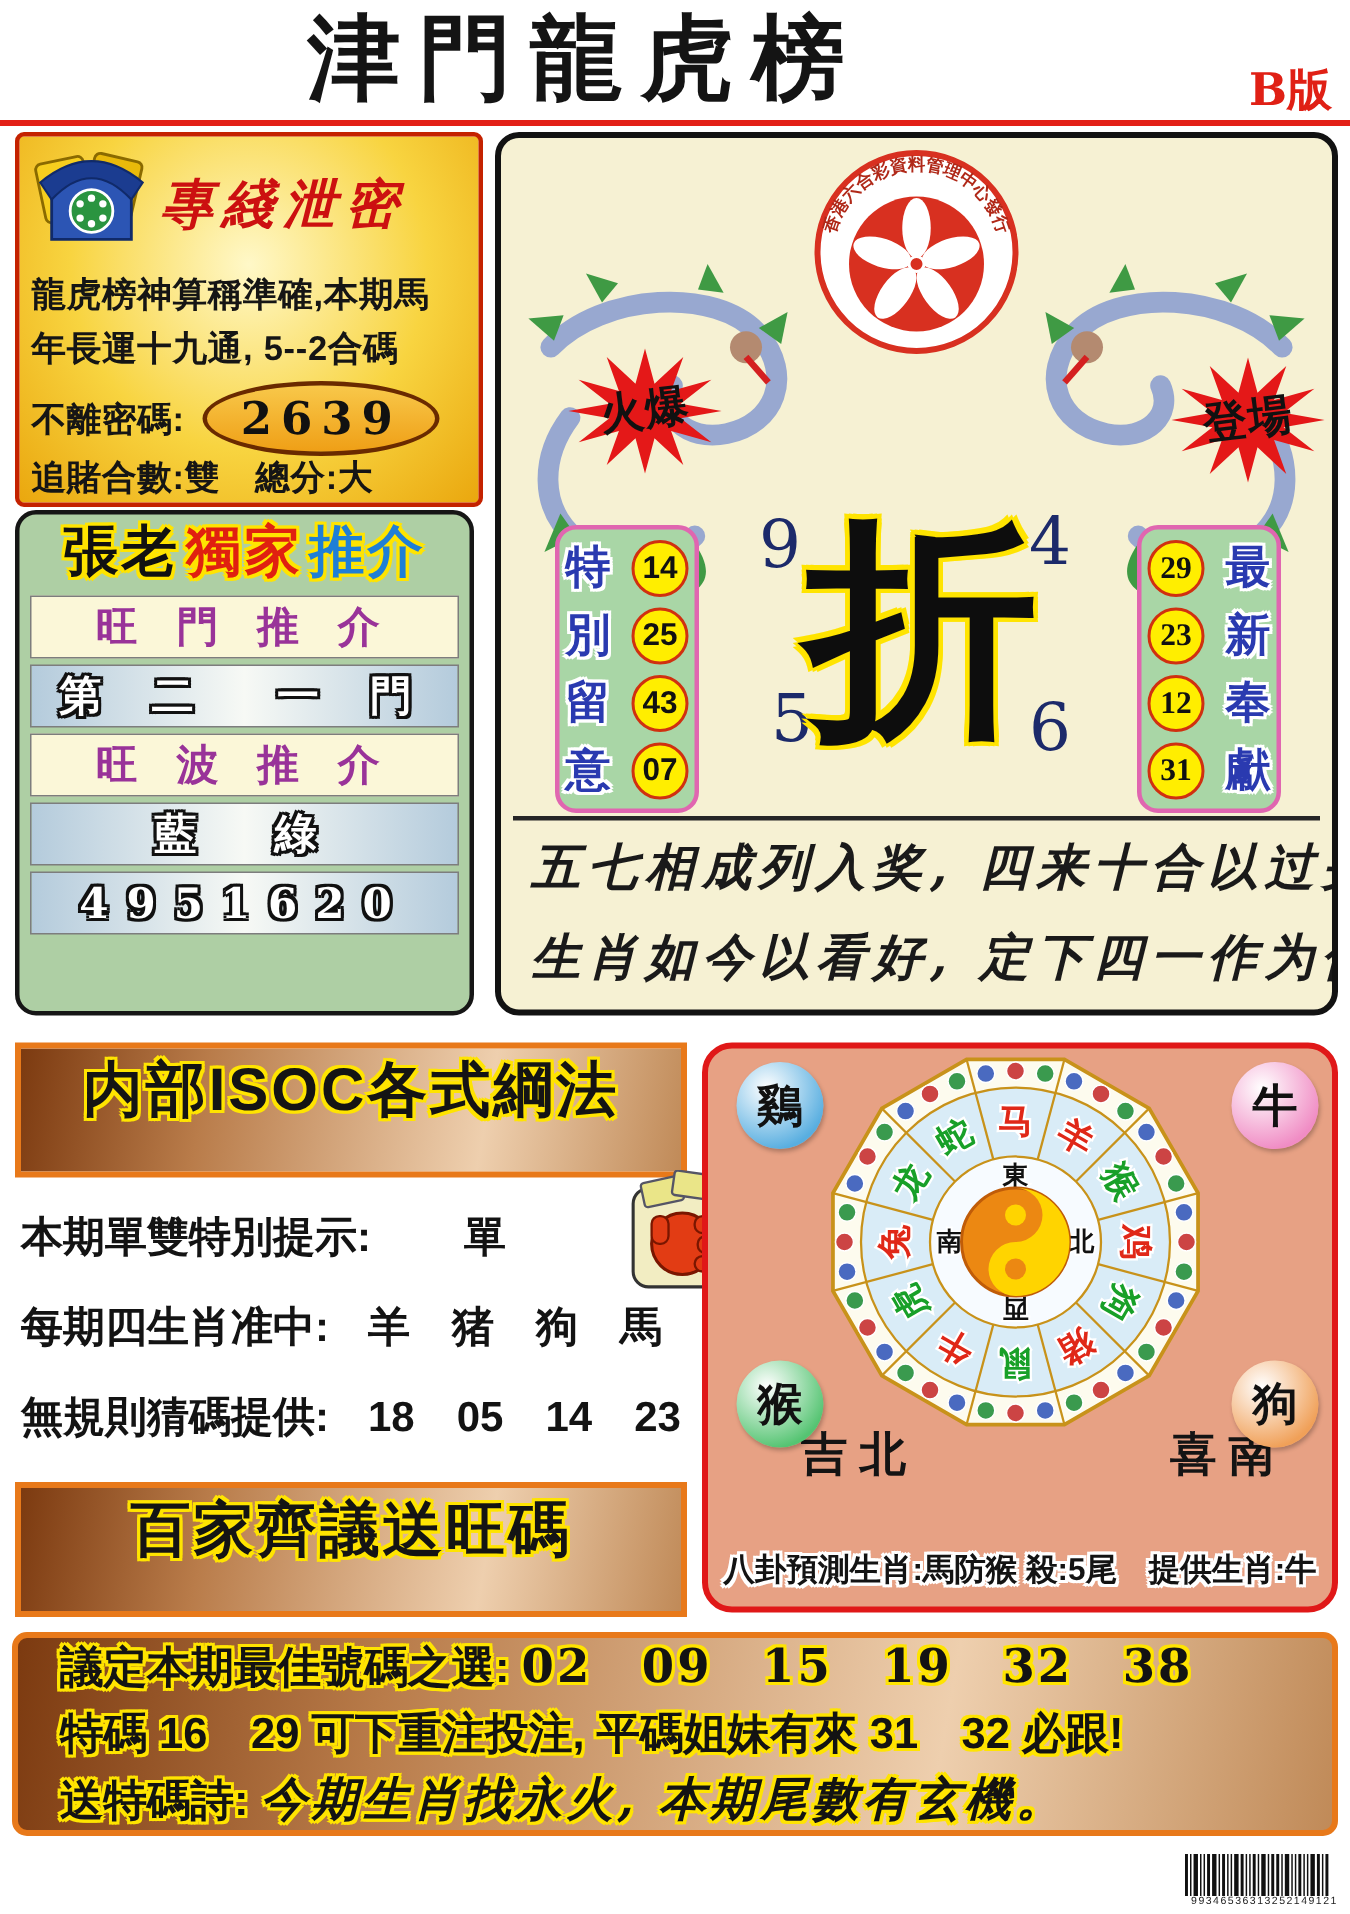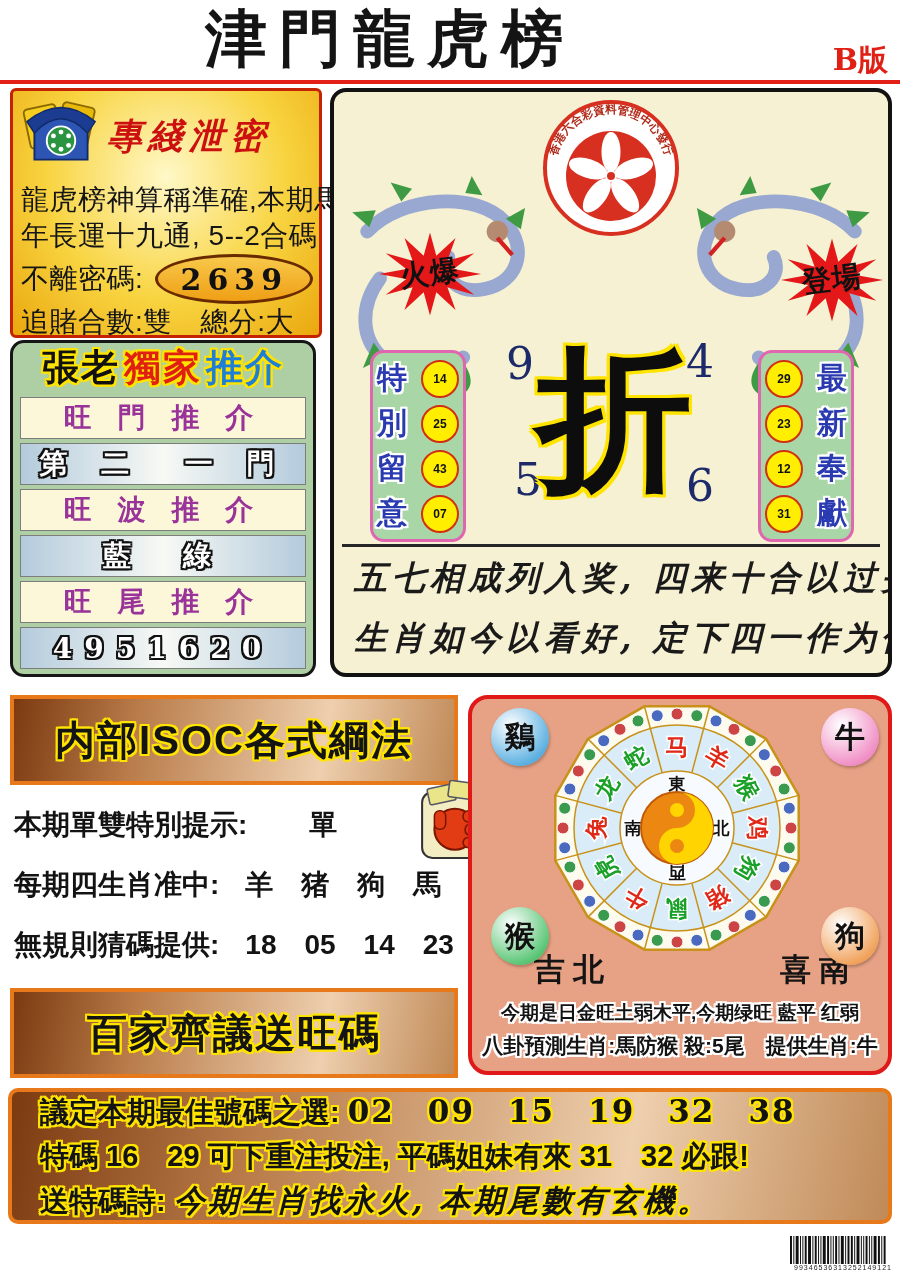--- a/index.html
+++ b/index.html
@@ -21,21 +21,21 @@
   .title{left:0;right:0;top:0;text-align:center;padding-right:120px;font-family:"DejaVu Serif","Liberation Serif",serif;
          font-size:62px;font-weight:900;color:#141414;letter-spacing:12px;line-height:78px;}
   .edition{right:12px;top:40px;color:#e02015;font-size:30px;font-weight:bold;font-family:"DejaVu Serif",serif;}
   .red-rule{left:0;top:80px;width:900px;height:4px;background:#e32017;}
 
   
   .hotline{left:10px;top:88px;width:306px;height:244px;border:3px solid #c42200;border-radius:6px;
            background:radial-gradient(ellipse at 50% 35%,#fff8c8 0%,#f8d440 55%,#eaa70e 100%);}
   .hot-title{left:94px;top:22px;font-size:35px;font-weight:bold;font-style:italic;color:#cc1010;letter-spacing:6px;
              font-family:"DejaVu Serif",serif;}
-  .hot-line{left:8px;font-size:28px;font-weight:normal;color:#151515;letter-spacing:0.5px;white-space:nowrap;text-align:center;}
+  .hot-line{left:8px;font-size:23px;font-weight:bold;color:#151515;letter-spacing:0.5px;white-space:nowrap;text-align:center;}
   .hot-row3{left:8px;top:163px;display:flex;align-items:center;}
   .code-oval{margin-left:12px;width:152px;height:44px;border:3px solid #6a2a00;border-radius:50%;
              background:linear-gradient(180deg,#f8c84a,#ef9f16);display:flex;align-items:center;justify-content:center;
              font-size:30px;font-weight:bold;color:#111;letter-spacing:6px;font-family:"DejaVu Serif",serif;}
 
   
   .zhang{left:10px;top:340px;width:306px;height:337px;border:3px solid #161616;border-radius:14px;
          background:#aecfa4;padding:0;box-sizing:border-box;}
   .zhang-title{height:50px;display:flex;align-items:center;justify-content:center;gap:4px;
                font-size:37px;font-weight:900;letter-spacing:2px;}
@@ -54,37 +54,37 @@
   .dragon.l{left:2px;} .dragon.r{right:2px;transform:scaleX(-1);}
   .emblem{left:207px;top:4px;width:140px;height:140px;}
   .burst{width:104px;height:88px;display:flex;align-items:center;justify-content:center;}
   .burst svg{position:absolute;inset:0;width:100%;height:100%;}
   .burst b{position:relative;font-size:29px;color:#111;transform:rotate(-7deg);letter-spacing:1px;}
   .burst.l{left:44px;top:138px;} .burst.r{left:446px;top:144px;}
   .headline{left:0;right:0;top:160px;text-align:center;font-size:50px;font-weight:900;color:#e82800;
             letter-spacing:8px;font-family:"DejaVu Serif",serif;}
   .ballbox{width:96px;height:192px;top:258px;background:#a9d6a6;border:3px solid #e066b0;border-radius:14px;
            box-sizing:border-box;padding:3px 4px;display:flex;flex-direction:column;justify-content:space-around;}
-  .ballbox.sp{left:36px;} .ballbox.lt{left:424px;}
+  .ballbox.sp{left:36px;} .ballbox.lt{left:424px;font-family:Liberation Serif, serif;}
   .ballrow{display:flex;align-items:center;justify-content:space-between;height:44px;}
   .ballchar{font-size:30px;font-weight:900;color:#2a3ab0;}
   .ball{width:38px;height:38px;border-radius:50%;background:#ffee00;border:2px solid #d03010;box-sizing:border-box;
-        display:flex;align-items:center;justify-content:center;font-size:12px;font-weight:bold;color:#111;}
+        display:flex;align-items:center;justify-content:center;font-size:21px;font-weight:bold;color:#111;}
   .mystic{left:196px;top:240px;width:168px;text-align:center;font-size:156px;line-height:1.12;font-weight:900;
           color:#0d0d0d;font-family:"DejaVu Serif",serif;}
   .cnum{font-family:"DejaVu Serif",serif;font-size:44px;color:#1c2a6a;}
   .n-tl{left:172px;top:246px;} .n-tr{left:352px;top:244px;} .n-bl{left:180px;top:362px;} .n-br{left:352px;top:368px;}
   .mdivider{left:8px;right:8px;top:452px;border-top:3px solid #262626;}
   .poem{left:20px;right:14px;font-size:33px;font-weight:600;font-style:italic;color:#1a1a1a;
         letter-spacing:5px;font-family:"DejaVu Serif","Liberation Serif",serif;white-space:nowrap;}
   .poem1{top:464px;} .poem2{top:524px;}
 
   
   .bronze{background:linear-gradient(100deg,#7c3a10 0%,#b97c4a 28%,#eecfae 70%,#c08a58 100%);
-          border:4px solid #e8791a;box-sizing:border-box;display:flex;align-items:center;justify-content:center;}
+          border:4px solid #e8791a;box-sizing:border-box;display:flex;align-items:flex-start;justify-content:center;}
   .isoc-h{left:10px;top:695px;width:448px;height:90px;}
   .baijia-h{left:10px;top:988px;width:448px;height:90px;}
   .bronze .htxt{font-size:40px;font-weight:900;color:#141414;letter-spacing:2px;white-space:nowrap;}
 
   .iline{left:14px;font-size:28px;font-weight:900;color:#131313;white-space:nowrap;}
   .iline .val{margin-left:26px;}
   .il1{top:806px;} .il1 .val{margin-left:62px;}
   .il2{top:866px;} .il3{top:926px;}
   .fist{left:418px;top:780px;width:82px;height:82px;}
 
@@ -153,21 +153,20 @@
     <div class="zhang-title" id="zhang-title">
         <span style="color: rgb(17, 17, 17);">張老</span>
         <span style="color: rgb(224, 32, 16);">獨家</span>
         <span style="color: rgb(31, 127, 214);">推介</span>
       </div>
     <div id="zhang-rows">
         <div class="zrow zplain">旺 門 推 介</div>
         <div class="zrow zoutline ob">第 二  一 門</div>
         <div class="zrow zplain">旺 波 推 介</div>
         <div class="zrow zoutline ob">藍　綠</div>
-        <div class="zrow zplain">旺 尾 推 介</div>
         <div class="zrow zoutline ob">4951620</div>
       </div>
   </div>
 
   <div class="abs mainbox">
     <svg class="abs dragon l" viewBox="0 0 200 210">
       <g fill="none" stroke="#98a8d0" stroke-width="13" stroke-linecap="round">
         <path d="M28 52 C60 18 132 14 158 44 C180 70 168 100 138 106 C112 111 96 94 104 76"></path>
         <path d="M40 96 C22 120 20 152 44 172 C66 190 100 188 118 170"></path>
       </g>
@@ -389,21 +388,20 @@
           <text x="173" y="129" text-anchor="middle" dominant-baseline="central" font-size="17" font-weight="bold" fill="#111111" stroke="#ffffff" stroke-width="2.5" paint-order="stroke">北</text>
           <text x="129" y="173" text-anchor="middle" dominant-baseline="central" font-size="17" font-weight="bold" fill="#111111" stroke="#ffffff" stroke-width="2.5" paint-order="stroke" transform="rotate(180 129 173)">西</text>
           <text x="85" y="129" text-anchor="middle" dominant-baseline="central" font-size="17" font-weight="bold" fill="#111111" stroke="#ffffff" stroke-width="2.5" paint-order="stroke">南</text>
           <circle cx="129" cy="129" r="36" fill="#ec8812" stroke="#c05c08" stroke-width="2"></circle>
           <path d="M129 93 A36 36 0 0 1 129 165 A18 18 0 0 1 129 129 A18 18 0 0 0 129 93 Z" fill="#ffd400"></path>
           <circle cx="129" cy="111" r="7" fill="#ffd400"></circle>
           <circle cx="129" cy="147" r="7" fill="#ec8812"></circle>
         </svg></div>
     <div class="compass cl">吉北</div>
     <div class="compass cr">喜南</div>
-    <div class="bnote bnote1 ow">今期是日金旺土弱木平,今期绿旺 藍平 红弱</div>
     <div class="bnote bnote2 ow">八卦預測生肖:馬防猴 殺:5尾　提供生肖:牛</div>
   <div class="zball" style="left: 19px; top: 9px; background: radial-gradient(circle at 35% 30%, rgb(255, 255, 255) 0%, rgb(88, 174, 224) 75%);">鷄</div>
       <div class="zball" style="left: 349px; top: 9px; background: radial-gradient(circle at 35% 30%, rgb(255, 255, 255) 0%, rgb(240, 140, 196) 75%);">牛</div>
       <div class="zball" style="left: 19px; top: 208px; background: radial-gradient(circle at 35% 30%, rgb(255, 255, 255) 0%, rgb(85, 196, 114) 75%);">猴</div>
       <div class="zball" style="left: 349px; top: 208px; background: radial-gradient(circle at 35% 30%, rgb(255, 255, 255) 0%, rgb(240, 160, 88) 75%);">狗</div>
     </div>
 
   <div class="abs bronze bottom">
     <div class="bline oy">
       <span>議定本期最佳號碼之選:</span>

